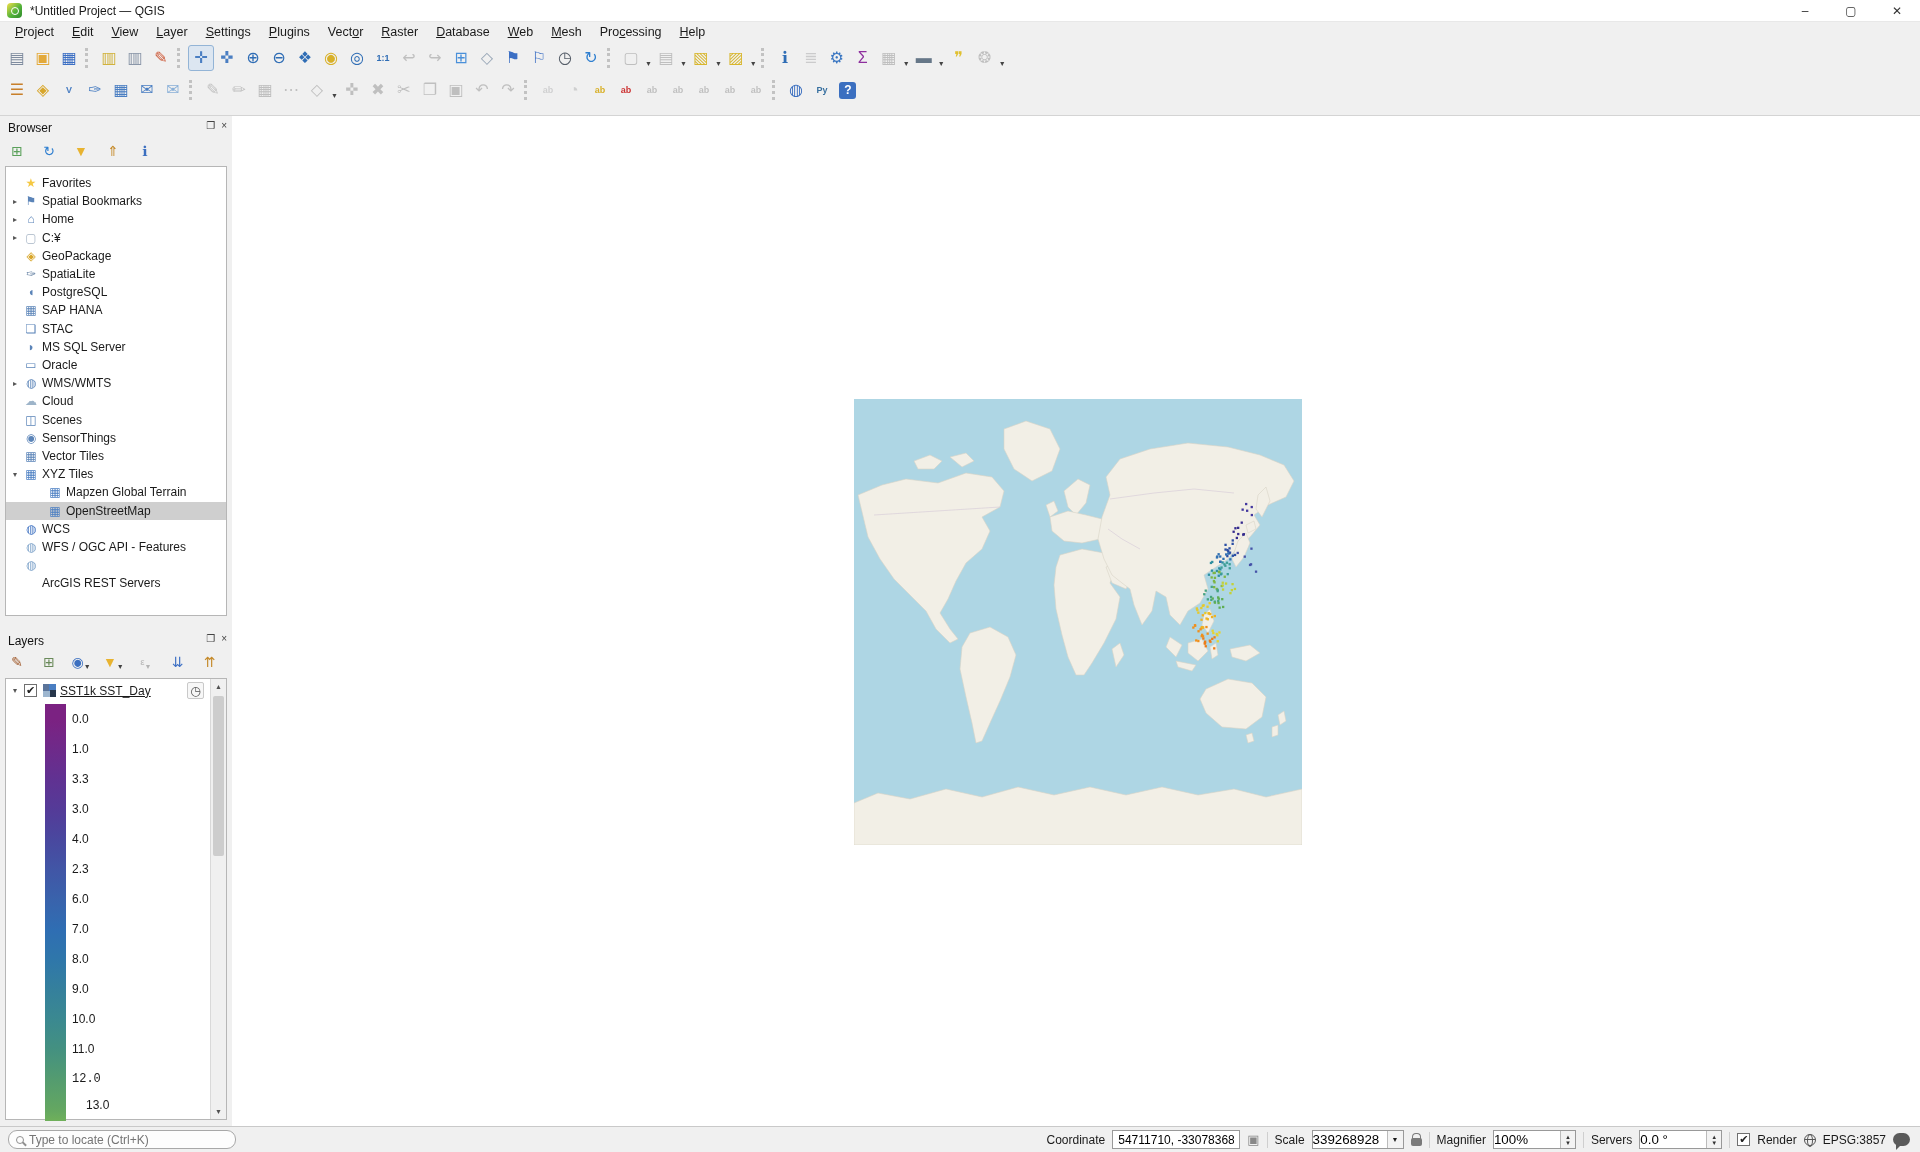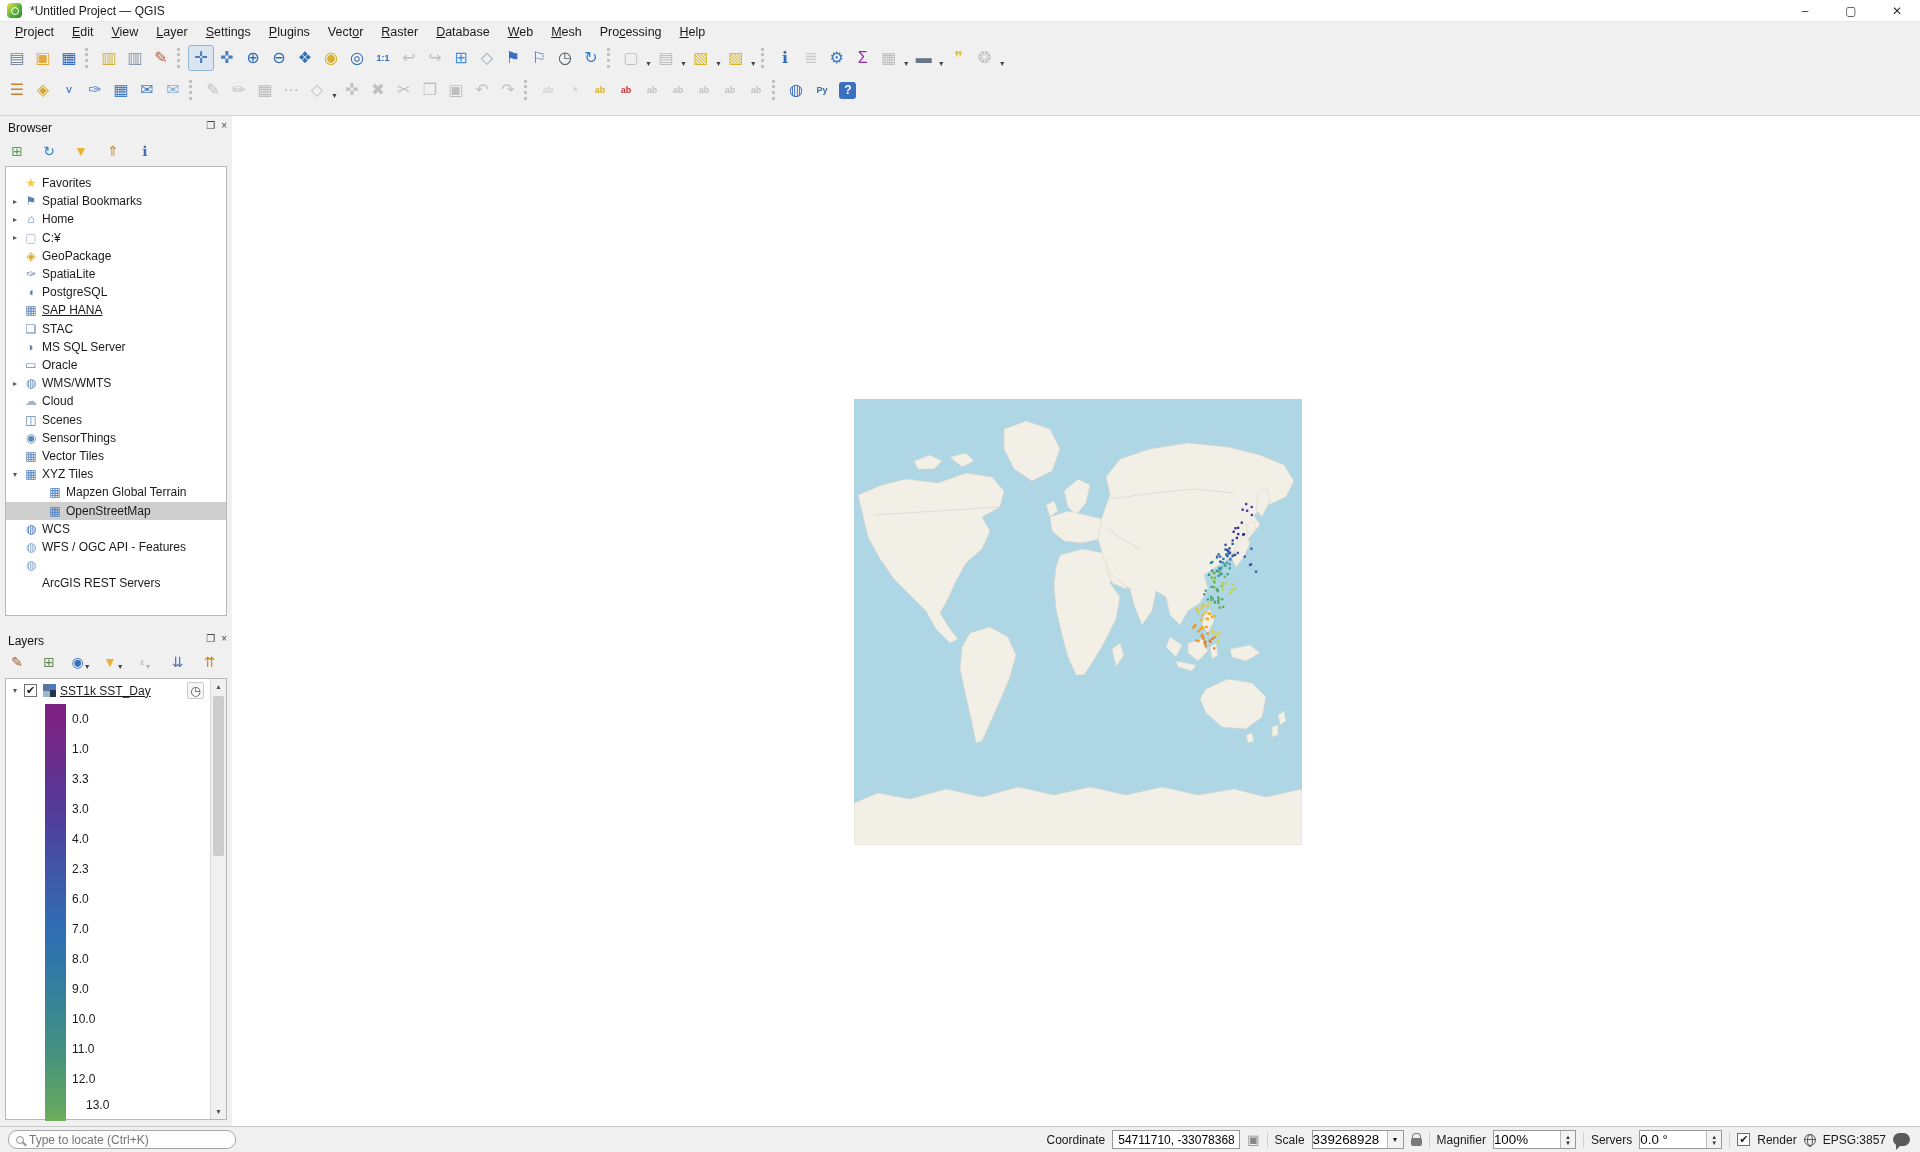--- a/index.html
+++ b/index.html
@@ -407,21 +407,21 @@
         <span class="tree-label" style="left: 36px;">SpatiaLite</span>
       </div>
       <div class="tree-row" style="top: 116.2px;">
         <span class="tree-exp" style="left: 4px;"></span>
         <span class="tree-ico" style="color: rgb(91, 132, 184); left: 18px;">◖</span>
         <span class="tree-label" style="left: 36px;">PostgreSQL</span>
       </div>
       <div class="tree-row" style="top: 134.4px;">
         <span class="tree-exp" style="left: 4px;"></span>
         <span class="tree-ico" style="color: rgb(91, 132, 184); left: 18px;">▦</span>
-        <span class="tree-label" style="left: 36px; text-decoration: underline;">SAP HANA</span>
+        <span class="tree-label" style="left: 36px;">SAP HANA</span>
       </div>
       <div class="tree-row" style="top: 152.6px;">
         <span class="tree-exp" style="left: 4px;"></span>
         <span class="tree-ico" style="color: rgb(91, 132, 184); left: 18px;">❏</span>
         <span class="tree-label" style="left: 36px;">STAC</span>
       </div>
       <div class="tree-row" style="top: 170.8px;">
         <span class="tree-exp" style="left: 4px;"></span>
         <span class="tree-ico" style="color: rgb(91, 132, 184); left: 18px;">◗</span>
         <span class="tree-label" style="left: 36px;">MS SQL Server</span>
@@ -538,21 +538,21 @@
         <div class="legend-label" style="left: 66px; top: 93px;">3.3</div>
         <div class="legend-label" style="left: 66px; top: 123px;">3.0</div>
         <div class="legend-label" style="left: 66px; top: 153px;">4.0</div>
         <div class="legend-label" style="left: 66px; top: 183px;">2.3</div>
         <div class="legend-label" style="left: 66px; top: 213px;">6.0</div>
         <div class="legend-label" style="left: 66px; top: 243px;">7.0</div>
         <div class="legend-label" style="left: 66px; top: 273px;">8.0</div>
         <div class="legend-label" style="left: 66px; top: 303px;">9.0</div>
         <div class="legend-label" style="left: 66px; top: 333px;">10.0</div>
         <div class="legend-label" style="left: 66px; top: 363px;">11.0</div>
-        <div class="legend-label" style="left: 66px; top: 393px;">12.0</div>
+        <div class="legend-label" style="left: 66px; top: 393px; font-family: Liberation Mono, monospace;">12.0</div>
         <div class="legend-label" style="left: 66px; top: 419px; margin-left: 14px;">13.0</div>
       </div>
 
     <div class="sb" style="right:0; top:0; width:16px; height:440px">
       <div class="sb-arrow" style="top:0">▲</div>
       <div class="sb-thumb" style="top:17px; height:160px"></div>
       <div class="sb-arrow" style="bottom:0">▼</div>
     </div>
   </div>
 </div>

